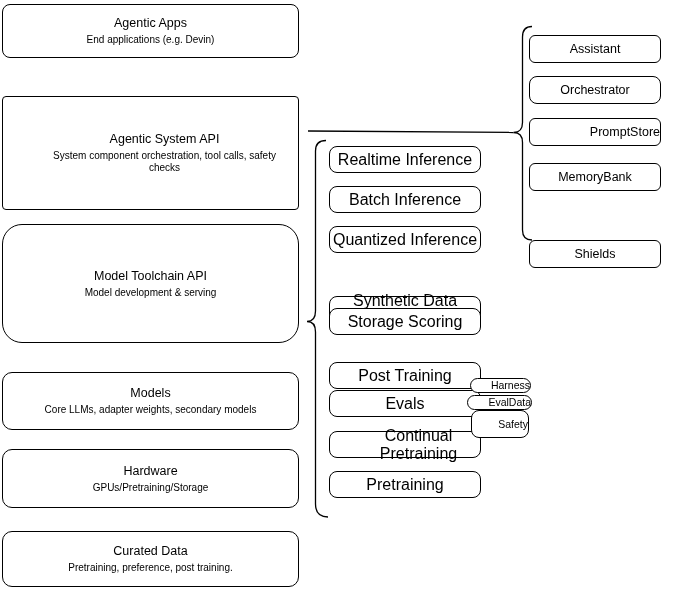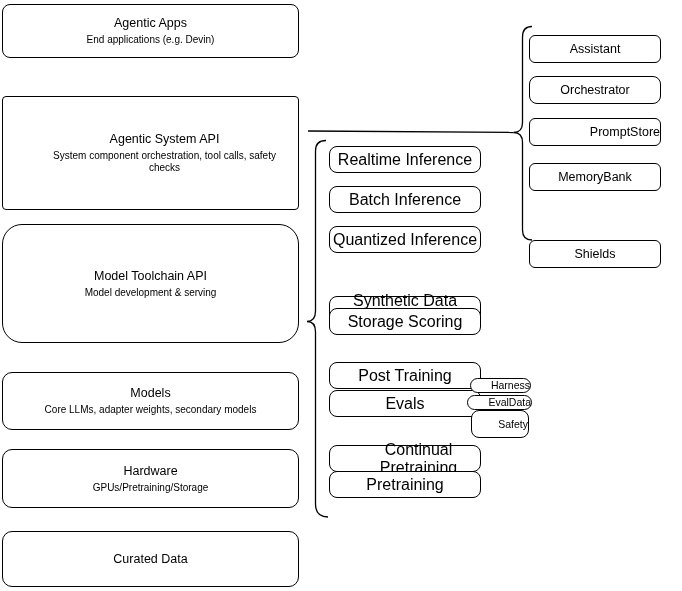--- a/index.html
+++ b/index.html
@@ -58,21 +58,21 @@
     border-radius: 8px;
     font-size: 16px;
   }
   #mb0 { top: 146px; }
   #mb1 { top: 186px; }
   #mb2 { top: 226px; text-align: center; }
   #mb3 { top: 266px; margin-top: 30px; }
   #mb4 { top: 308px; }
   #mb5 { top: 362px; }
   #mb6 { top: 390px; }
-  #mb7 { top: 445px; padding-left: 27px; }
+  #mb7 { top: 431px; padding-left: 27px; }
   #mb8 { top: 471px; }
   .rb {
     left: 529px;
     width: 132px;
     height: 28px;
     border-radius: 6px;
     font-size: 12.5px;
   }
   #rb0 { top: 35px;  }
   #rb1 { top: 76px; border-radius: 8px;  }
@@ -126,20 +126,21 @@
   <div id="lb3" class="box left-box">
     <div class="box-title">Models</div>
     <div class="box-subtitle">Core LLMs, adapter weights, secondary models</div>
   </div>
   <div id="lb4" class="box left-box">
     <div class="box-title">Hardware</div>
     <div class="box-subtitle">GPUs/Pretraining/Storage</div>
   </div>
   <div id="lb5" class="box left-box">
     <div class="box-title">Curated Data</div>
+    <div class="box-subtitle">Pretraining, preference, post training.</div>
   </div>
 
   <div id="mb0" class="box mb">
     <span>Realtime Inference</span>
   </div>
   <div id="mb1" class="box mb">
     <span>Batch Inference</span>
   </div>
   <div id="mb2" class="box mb">
     <span>Quantized Inference</span>

